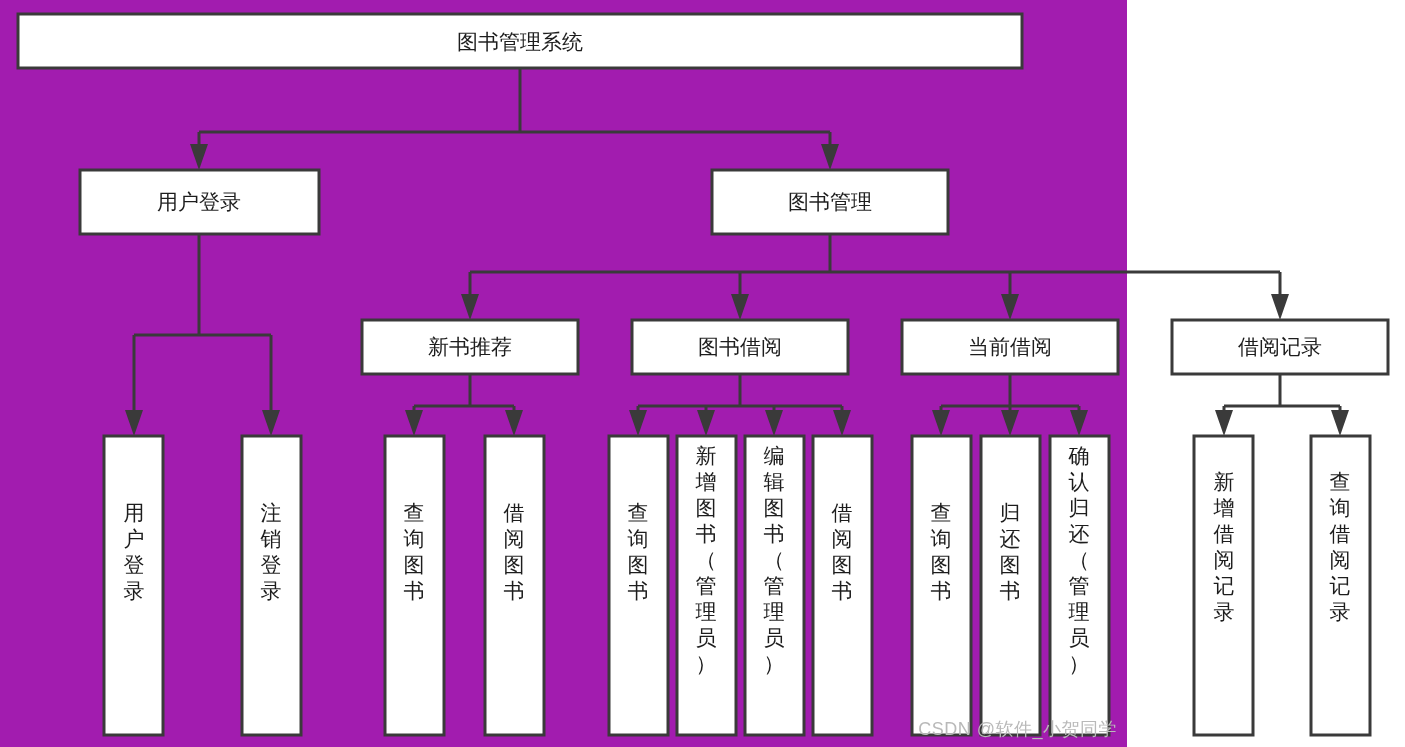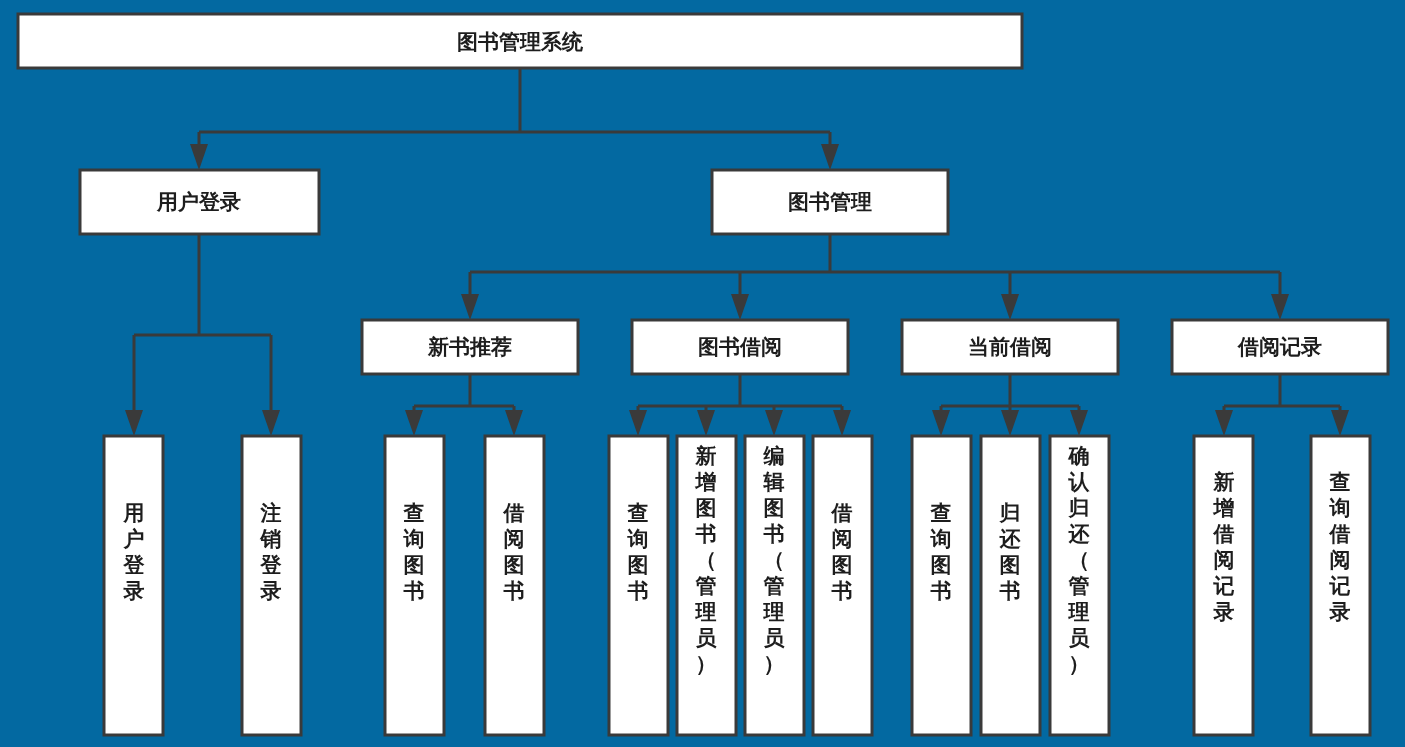--- a/index.html
+++ b/index.html
@@ -8,24 +8,23 @@
     background: #ffffff;
   }
   body {
     width: 1405px;
     height: 747px;
     font-family: "Liberation Sans", "DejaVu Sans", sans-serif;
     overflow: hidden;
   }
   #diagram-root {
     position: relative;
-    width: 1405px;
+    width: 1127px;
     height: 747px;
-    background: #0369a1;
-    font-weight: bold;
+    background: #a21caf;
   }
   svg#flow {
     position: absolute;
     left: 0;
     top: 0;
     width: 1405px;
     height: 747px;
   }
   .node-box {
     fill: #ffffff;
@@ -203,14 +202,15 @@
       <text class="node-label-v" x="1224" y="489"><tspan x="1224" y="489">新</tspan><tspan x="1224" y="515">增</tspan><tspan x="1224" y="541">借</tspan><tspan x="1224" y="567">阅</tspan><tspan x="1224" y="593">记</tspan><tspan x="1224" y="619">录</tspan></text>
     </g>
 
     <g>
       <rect class="node-box" x="1311" y="436" width="59" height="299"></rect>
       <text class="node-label-v" x="1340" y="489"><tspan x="1340" y="489">查</tspan><tspan x="1340" y="515">询</tspan><tspan x="1340" y="541">借</tspan><tspan x="1340" y="567">阅</tspan><tspan x="1340" y="593">记</tspan><tspan x="1340" y="619">录</tspan></text>
     </g>
 
   </svg>
 
+  <div class="watermark">CSDN @软件_小贺同学</div>
 
 </div>
 
 </body></html>

